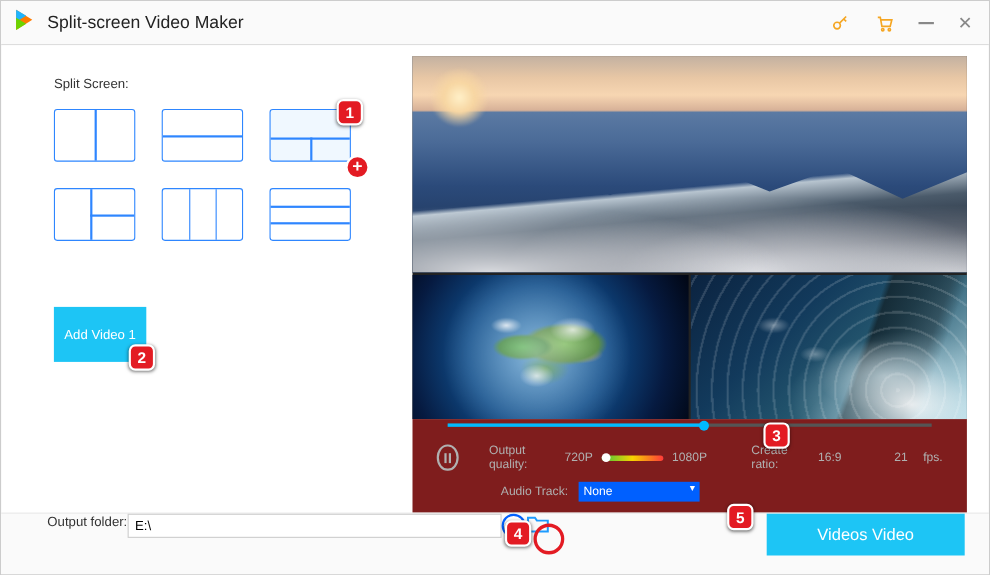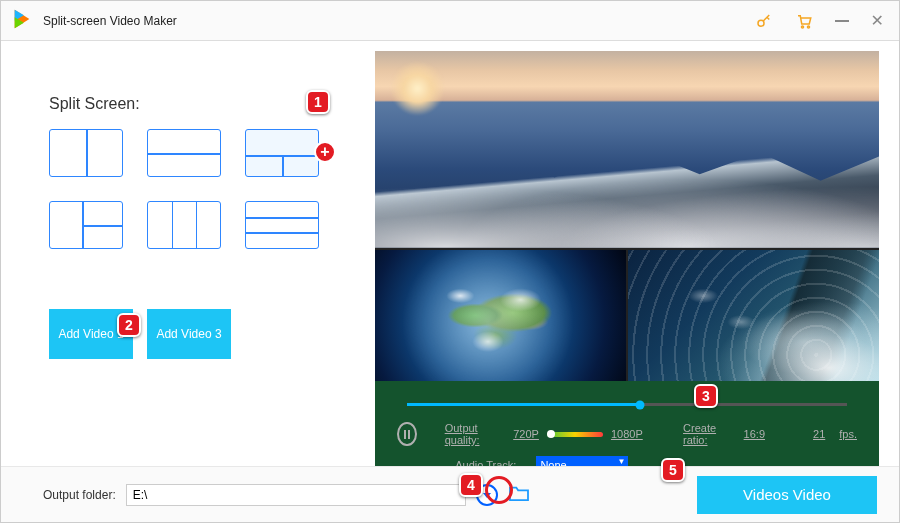--- a/index.html
+++ b/index.html
@@ -2,33 +2,33 @@
 <html><head>
 <meta charset="utf-8">
 <style>
 * { box-sizing: border-box; margin: 0; padding: 0; font-family: "Segoe UI", Arial, sans-serif; }
 body { width: 900px; height: 523px; background: #fff; position: relative; border: 1px solid #ccc; overflow: hidden; }
 
 
 .titlebar { height: 40px; display: flex; align-items: center; justify-content: space-between; padding: 0 15px 0 10px; border-bottom: 1px solid #ddd; background: #fafafa; }
 .titlebar-left { display: flex; align-items: center; gap: 10px; }
 .logo svg { width: 22px; height: 22px; }
-.title-text { font-size: 12px; color: #222; }
+.title-text { font-size: 16px; color: #222; }
 .titlebar-right { display: flex; align-items: center; gap: 22px; }
 .tb-icon { color: #999; cursor: pointer; display:flex; align-items:center; }
 .tb-icon svg { width: 18px; height: 18px; }
 .min-icon { width:14px; height:2px; background:#888; }
 .close-x { font-size:16px; color:#888; }
 
 
 .main { display: flex; height: 415px; }
 .left-pane { width: 375px; padding: 28px 28px 0 48px; }
 .right-pane { width: 525px; position: relative; }
 
-.section-label { font-size: 16px; color: #333; margin-bottom: 16px; margin-top: 26px; }
+.section-label { font-size: 12px; color: #333; margin-bottom: 16px; }
 
 
 .thumb-grid { display: flex; flex-wrap: wrap; gap: 24px; margin-bottom: 60px; }
 .thumb { width: 74px; height: 48px; border: 1.5px solid #2e86ff; border-radius: 3px; position: relative; cursor: pointer; }
 .thumb .h { position:absolute; left:0; right:0; height:1.5px; background:#2e86ff; }
 .thumb .v { position:absolute; top:0; bottom:0; width:1.5px; background:#2e86ff; }
 .thumb.selected { background: #f0f8ff; }
 
 
 .addvid-row { display:flex; gap:14px; }
@@ -76,38 +76,38 @@
     radial-gradient(ellipse at 80% 90%, rgba(255,255,255,0.85) 0%, rgba(200,230,240,0.4) 20%, transparent 40%),
     radial-gradient(ellipse at 70% 70%, rgba(255,255,255,0.5) 0%, transparent 25%),
     linear-gradient(110deg, transparent 60%, rgba(20,40,50,0.9) 62%, rgba(40,60,70,0.6) 80%, transparent 85%); }
 .pv3::after { content:""; position:absolute; inset:0;
   background:
     repeating-radial-gradient(circle at 75% 80%, rgba(255,255,255,0.15) 0 2px, transparent 2px 14px),
     radial-gradient(ellipse at 30% 35%, rgba(255,255,255,0.4) 0%, transparent 6%),
     radial-gradient(ellipse at 45% 55%, rgba(255,255,255,0.35) 0%, transparent 7%); }
 
 
-.controls { position:absolute; left:0; right:20px; top:340px; height:95px; background:#14532d; color:#b0b0b0; font-size:11px; padding: 22px 22px 10px 22px; text-decoration: underline; }
+.controls { position:absolute; left:0; right:20px; top:340px; height:95px; background:#7f1d1d; color:#b0b0b0; font-size:11px; padding: 4px 22px 10px 22px; }
 .progress { height:3px; background:#555; position:relative; margin:0 10px 16px 10px; }
 .progress-fill { position:absolute; left:0; top:0; bottom:0; background:#00b9ff; }
 .progress-handle { position:absolute; top:50%; width:9px; height:9px; background:#00b9ff; border-radius:50%; transform:translate(-50%,-50%); }
 .ctrl-row1 { display:flex; align-items:center; gap:14px; margin-bottom:10px; }
 .pause-btn { width:24px; height:24px; border:2px solid #b0b0b0; border-radius:50%; display:flex; align-items:center; justify-content:center; cursor:pointer; }
 .pause-btn span { width:2px; height:9px; background:#b0b0b0; margin:0 1px; }
 .ctrl-row1 .sp { flex:1; }
 .q-segment { display:flex; align-items:center; gap:8px; }
 .q-bar { width:56px; height:5px; background:linear-gradient(90deg,#3ec73e,#f7d200,#ff3a3a); border-radius:3px; position:relative; }
 .q-dot { position:absolute; left:4px; top:50%; width:8px; height:8px; background:#fff; border-radius:50%; transform:translate(-50%,-50%); }
-.ctrl-row2 { display:flex; align-items:center; gap:20px; padding-left:58px; }
-.audio-select { width:92px; height:18px; background:#0060ff; color:#fff; font-size:11px; border:none; padding:0 4px; appearance:none; position:relative; }
+.ctrl-row2 { display:flex; align-items:center; gap:10px; padding-left:58px; }
+.audio-select { width:110px; height:18px; background:#0060ff; color:#fff; font-size:11px; border:none; padding:0 4px; appearance:none; position:relative; }
 .audio-wrap { position:relative; display:inline-block; }
 .audio-wrap::after { content:"▼"; position:absolute; right:3px; top:1px; font-size:8px; color:#fff; pointer-events:none; }
 
 
-.footer { position:absolute; bottom:0; left:0; right:0; height:56px; display:flex; align-items:center; padding: 0 22px 0 42px; gap:10px; background:#fafafa; border-top:1px solid #e8e8e8; }
+.footer { position:absolute; bottom:0; left:0; right:0; height:56px; display:flex; align-items:flex-start; padding: 0 22px 0 42px; background:#fafafa; border-top:1px solid #e8e8e8; }
 .footer-label { font-size:12px; color:#333; }
 .folder-input { flex:0 0 340px; height:22px; border:1px solid #ccc; padding:0 6px; font-size:12px; }
 .dd-btn { width:22px; height:22px; border:2px solid #0060ff; border-radius:50%; display:flex; align-items:center; justify-content:center; cursor:pointer; background:#fff; }
 .dd-btn svg { width:10px; height:10px; }
 .folder-icon { cursor:pointer; }
 .folder-icon svg { width:22px; height:18px; }
 .footer-sp { flex:1; }
 .create-btn { width:180px; height:38px; background:#1dc5f5; color:#fff; font-size:15px; display:flex; align-items:center; justify-content:center; cursor:pointer; }
 
 
@@ -175,21 +175,20 @@
           <span class="v" style="left:66%"></span>
         </div>
       <div class="thumb">
           <span class="h" style="top:33%"></span>
           <span class="h" style="top:66%"></span>
         </div>
     </div>
 
     <div class="addvid-row">
       <div class="addvid">Add Video 1</div>
-      <div class="addvid">Add Video 3</div>
     </div>
   </div>
 
   <div class="right-pane">
     <div class="preview-panel">
       <div class="pv pv1"></div>
       <div class="pv pv2"></div>
       <div class="pv pv3"></div>
     </div>
 

